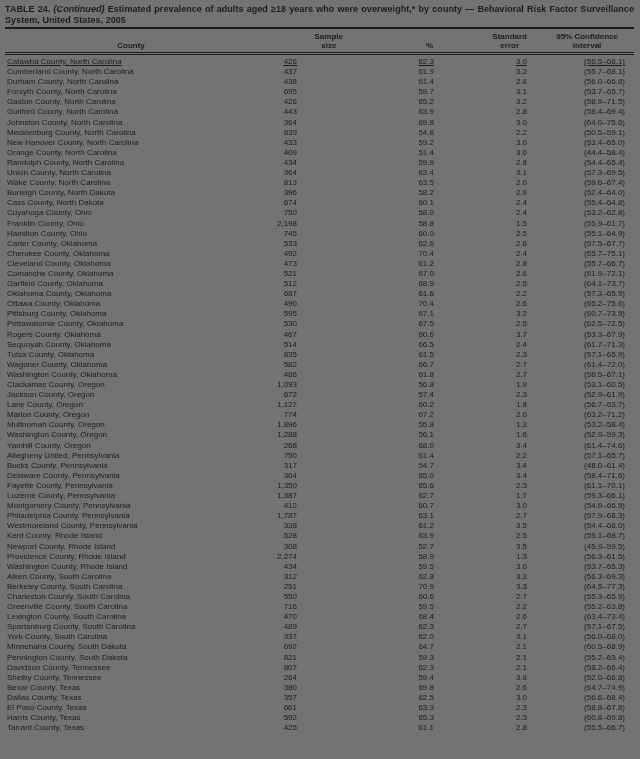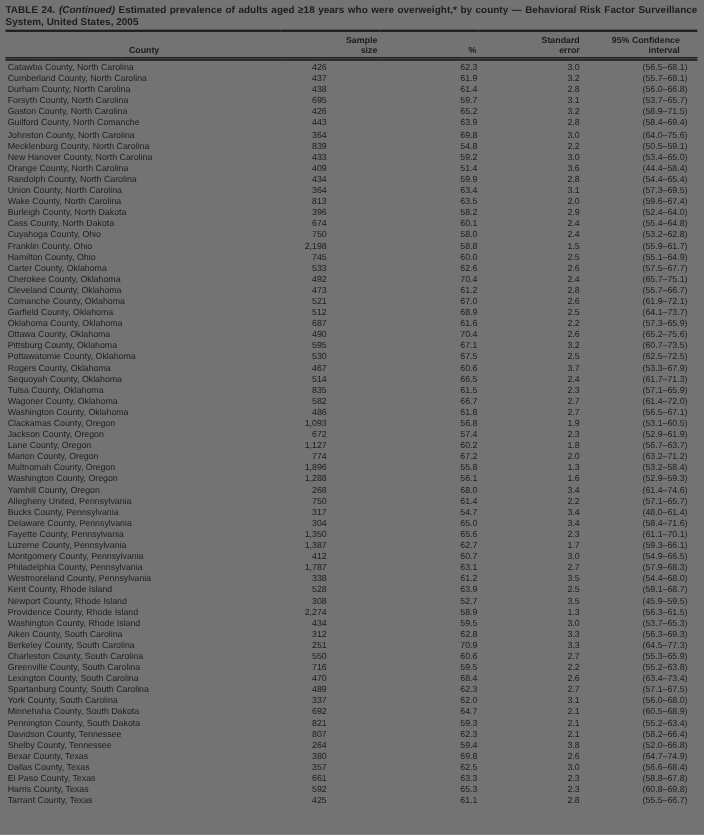--- a/index.html
+++ b/index.html
@@ -47,37 +47,38 @@
     padding: 3px 0 2px 0;
     white-space: nowrap;
   }
   thead th.h-county { text-align: center; padding-left: 2px; }
   thead th.h-sample { text-align: right; padding-right: 2px; }
   thead th.h-pct    { text-align: right; padding-right: 2px; }
   thead th.h-se     { text-align: right; padding-right: 1px; }
   thead th.h-ci     { text-align: right; padding-right: 16px; }
   thead th .stack {
     display: inline-block;
+    text-align: center;
   }
   thead th .stack span { display: block; }
   tbody td {
     font-size: 8px;
     line-height: 10.1px;
     height: 10.1px;
     padding: 0;
     white-space: nowrap;
     overflow: hidden;
     vertical-align: top;
   }
   tbody td:nth-child(1) { text-align: left; padding-left: 2px; }
   tbody td:nth-child(2) { text-align: right; padding-right: 48px; }
   tbody td:nth-child(3) { text-align: right; padding-right: 1px; }
   tbody td:nth-child(4) { text-align: right; padding-right: 1px; }
   tbody td:nth-child(5) { text-align: right; padding-right: 9px; }
-  tbody tr:first-child td { padding-top: 2px; }
+  tbody tr:first-child td { padding-top: 2px; text-decoration: underline; }
 </style>
 </head>
 <body>
 
 <div class="page">
 
   <div class="title"><span>TABLE 24.</span> <span class="continued">(Continued)</span> <span>Estimated prevalence of adults aged ≥18 years who were overweight,* by county — Behavioral Risk Factor Surveillance System, United States, 2005</span></div>
 
   <table class="prev">
     <colgroup>
@@ -141,21 +142,21 @@
           <td>(53.7–65.7)</td>
         </tr>
         <tr>
           <td>Gaston County, North Carolina</td>
           <td>426</td>
           <td>65.2</td>
           <td>3.2</td>
           <td>(58.9–71.5)</td>
         </tr>
         <tr>
-          <td>Guilford County, North Comanche</td>
+          <td>Guilford County, North Carolina</td>
           <td>443</td>
           <td>63.9</td>
           <td>2.8</td>
           <td>(58.4–69.4)</td>
         </tr>
         <tr>
           <td>Johnston County, North Carolina</td>
           <td>364</td>
           <td>69.8</td>
           <td>3.0</td>

